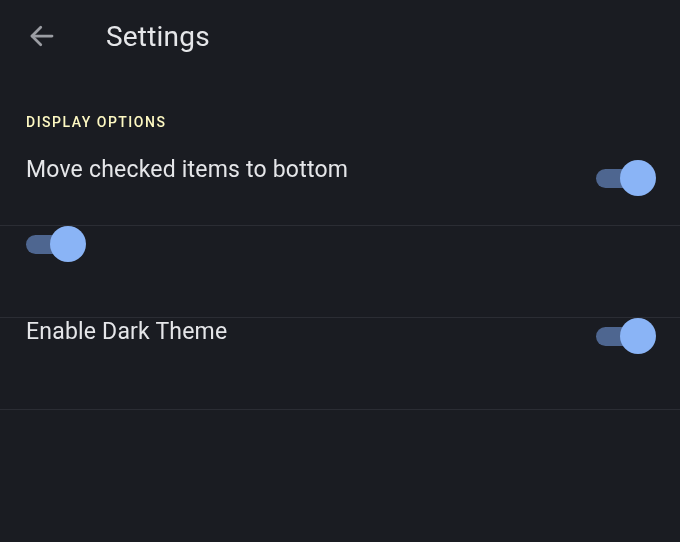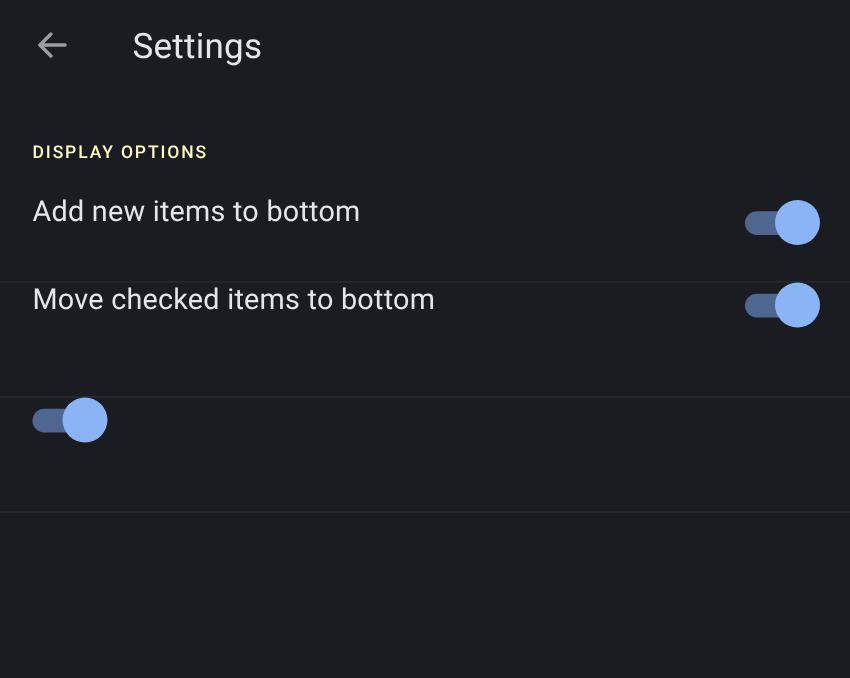--- a/index.html
+++ b/index.html
@@ -111,37 +111,37 @@
       <polyline points="11 5 4 12 11 19"></polyline>
     </svg>
   </button>
   <h1 class="page-title">Settings</h1>
 </div>
 
 <div class="section-header">Display Options</div>
 
 <div class="settings-list">
 
-  <div class="setting-row">
-    <span class="setting-label">Add new items to bottom</span>
-    <div class="toggle">
-      <div class="toggle-track"></div>
-      <div class="toggle-thumb"></div>
-    </div>
-  </div>
 
   <div class="setting-row">
     <span class="setting-label">Move checked items to bottom</span>
     <div class="toggle">
       <div class="toggle-track"></div>
       <div class="toggle-thumb"></div>
     </div>
   </div>
 
   <div class="setting-row">
     <div class="toggle">
       <div class="toggle-track"></div>
       <div class="toggle-thumb"></div>
     </div>
   </div>
 
+  <div class="setting-row">
+    <span class="setting-label">Enable Dark Theme</span>
+    <div class="toggle">
+      <div class="toggle-track"></div>
+      <div class="toggle-thumb"></div>
+    </div>
+  </div>
 
 </div>
 
 </body></html>

